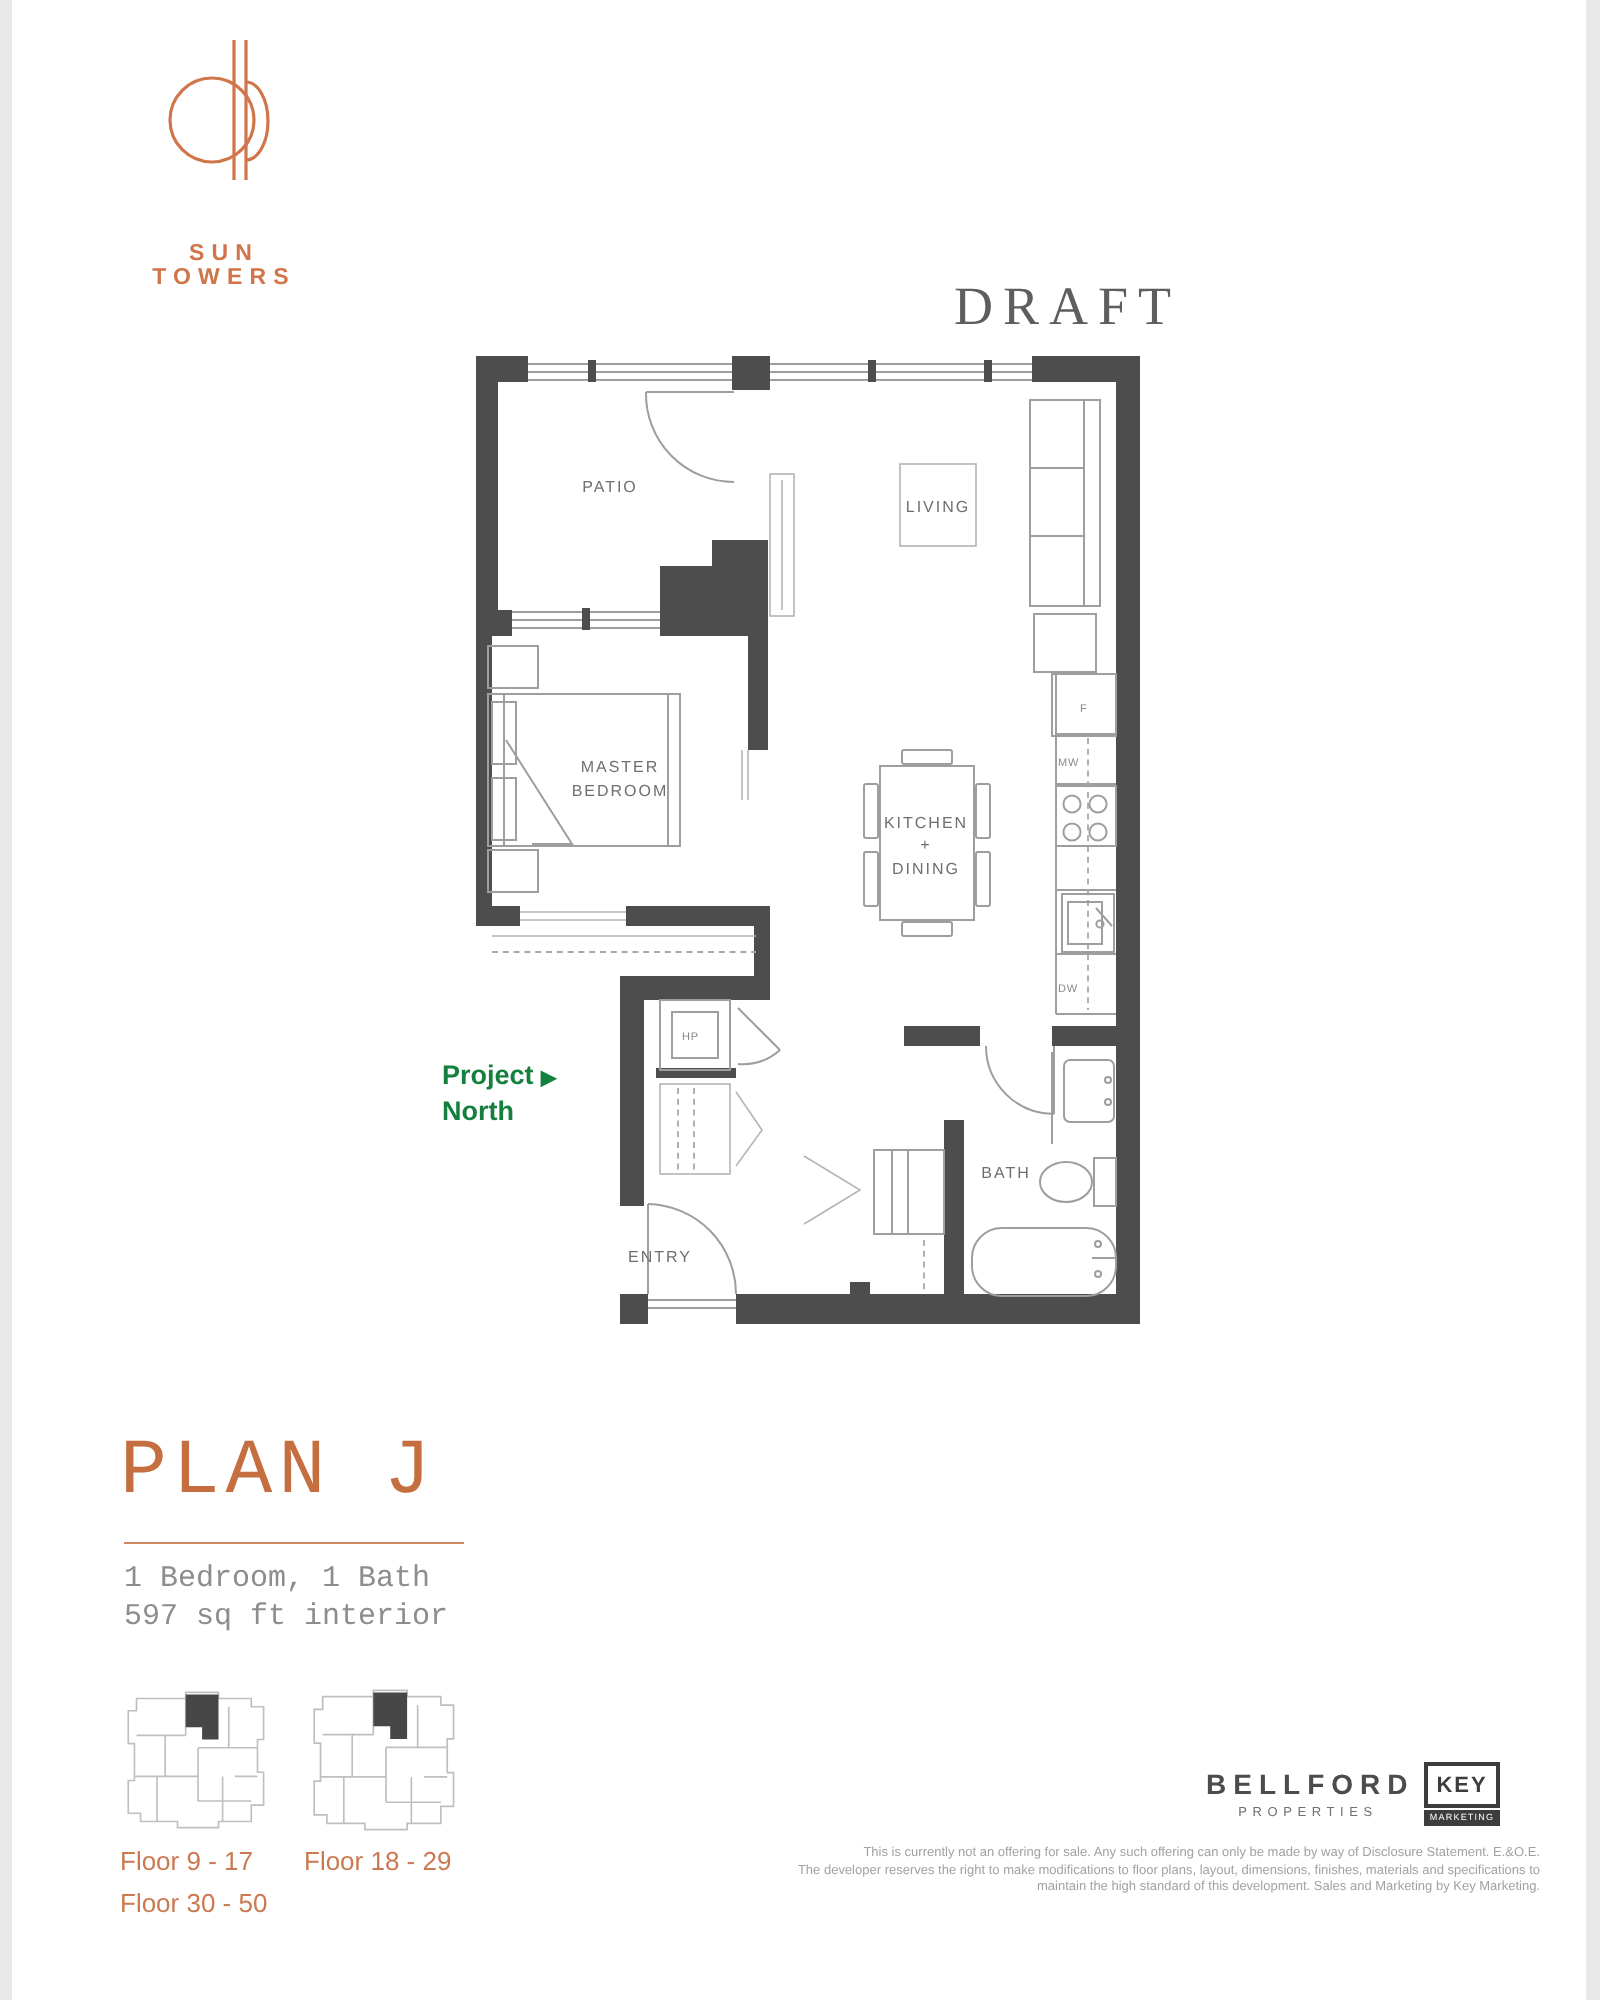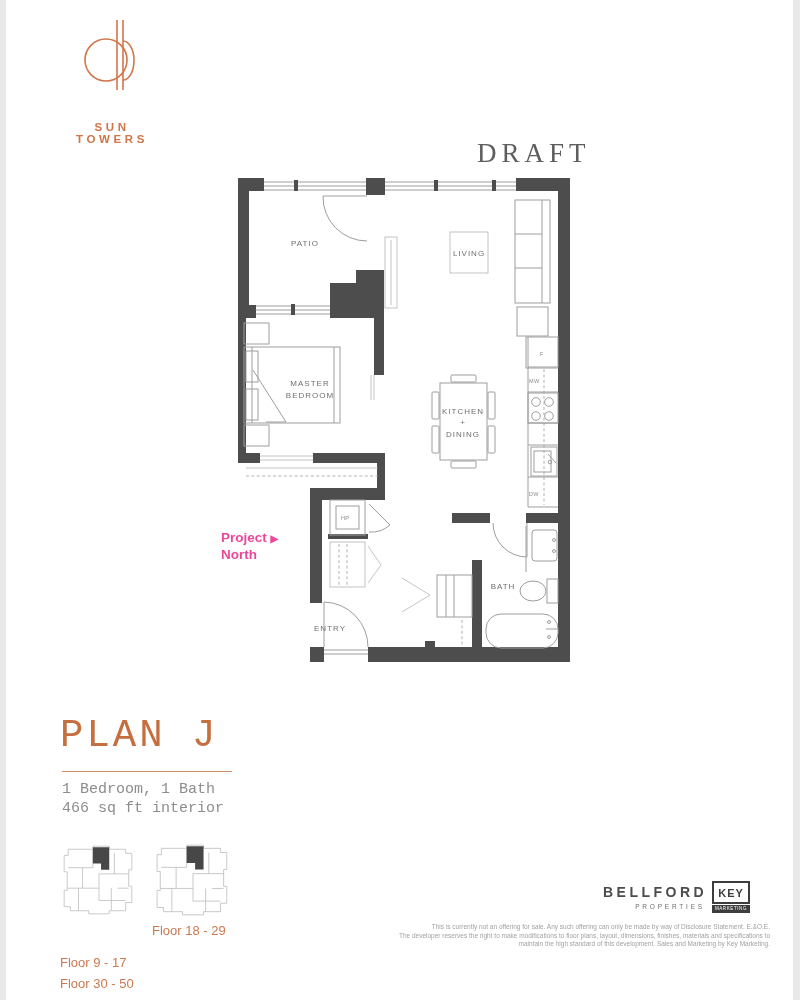--- a/index.html
+++ b/index.html
@@ -3,29 +3,29 @@
 <meta charset="utf-8">
 <style>
   html,body{margin:0;padding:0;}
   body{width:800px;height:1000px;background:#ffffff;font-family:"Liberation Sans",sans-serif;position:relative;overflow:hidden;}
   .abs{position:absolute;}
   .edge{position:absolute;top:0;height:1000px;background:#e9e9e9;}
   .edge-l{left:0;width:6px;}
   .edge-r{left:793px;width:7px;}
   .brand-name{left:56px;top:89px;width:112px;text-align:center;font-size:11.5px;font-weight:bold;letter-spacing:3.6px;color:#cf7549;margin-top:32px;}
   .draft{left:477px;top:138px;font-size:27px;font-weight:300;letter-spacing:5px;color:#5e5e5e;font-family:Liberation Serif, serif;}
-  .north{left:221px;top:530px;font-size:13.5px;font-weight:bold;color:#ec4899;line-height:16px;}
+  .north{left:221px;top:530px;font-size:13.5px;font-weight:bold;color:#15803d;line-height:16px;}
   .north .arr{font-size:10px;}
   .plan-title{left:60px;top:714px;margin:0;font-size:39px;font-weight:400;letter-spacing:3px;color:#c56f41;font-family:Liberation Mono, monospace;}
   .rule{left:62px;top:771px;width:170px;height:1px;background:#cf8a61;}
   .specs{left:62px;top:780px;font-size:15px;color:#8d8d8d;line-height:19px;font-family:Liberation Mono, monospace;}
   .floor-label{font-size:13px;color:#cb7950;line-height:21px;}
-  .fl-1{left:60px;top:920px;margin-top:32px;}
+  .fl-1{left:60px;top:920px;}
   .fl-2{left:152px;top:920px;}
-  .bellford{left:603px;top:884px;width:102px;text-align:right;}
+  .bellford{left:603px;top:884px;width:102px;text-align:center;}
   .bellford .nm{font-size:14px;letter-spacing:3.5px;font-weight:600;color:#4c4c4c;}
   .bellford .nm .tall{font-weight:900;}
   .bellford .sub{font-size:6.5px;letter-spacing:2.8px;color:#6f6f6f;margin-top:3px;}
   .keylogo{left:712px;top:881px;width:42px;}
   .key-box{width:34px;height:19px;border:2px solid #3d3d3d;display:flex;align-items:center;justify-content:center;font-size:11px;font-weight:bold;letter-spacing:1px;color:#3d3d3d;}
   .key-bar{width:38px;height:8px;background:#3d3d3d;color:#ffffff;font-size:4.5px;letter-spacing:0.6px;text-align:center;line-height:8px;margin-top:1px;}
   .disclaimer{left:385px;top:923px;width:385px;text-align:right;font-size:6.5px;line-height:8.5px;color:#a2a2a2;}
   svg{display:block;}
   svg text{font-family:"Liberation Sans",sans-serif;}
   .wall{fill:#4d4d4d;stroke:none;}
@@ -221,21 +221,21 @@
 <div class="abs north">
   <div><span>Project</span>
        <span class="arr">▶</span></div>
   <div>North</div>
 </div>
 
 <h1 class="abs plan-title">PLAN J</h1>
 <div class="abs rule"></div>
 <div class="abs specs">
   <div>1 Bedroom, 1 Bath</div>
-  <div>466 sq ft interior</div>
+  <div>597 sq ft interior</div>
 </div>
 
 <svg class="abs" style="left:58px;top:842px;" width="82" height="76" viewBox="0 0 80 72">
   <path class="kp" d="M 10 6 L 34 6 L 34 3 L 50 3 L 50 6 L 66 6 L 66 10 L 72 10 L 72 26 L 69 26 L 69 42 L 72 42 L 72 58 L 66 58 L 66 66 L 50 66 L 50 69 L 30 69 L 30 66 L 12 66 L 12 62 L 6 62 L 6 46 L 9 46 L 9 28 L 6 28 L 6 12 L 10 12 Z"></path>
   <path class="kp" d="M 10 24 L 34 24 M 34 6 L 34 24 M 24 24 L 24 44 M 9 44 L 40 44 M 40 30 L 40 56 M 40 30 L 55 30 M 55 10 L 55 30 M 52 44 L 52 66 M 55 30 L 69 30 M 58 44 L 69 44 M 20 44 L 20 66 M 40 56 L 66 56"></path>
   <polygon points="34,4 50,4 50,26 42,26 42,20 34,20" fill="#474747"></polygon>
 </svg>
 <svg class="abs" style="left:150px;top:842px;" width="86" height="76" viewBox="0 0 80 72">
   <path class="kp" d="M 10 6 L 34 6 L 34 3 L 50 3 L 50 6 L 66 6 L 66 10 L 72 10 L 72 26 L 69 26 L 69 42 L 72 42 L 72 58 L 66 58 L 66 66 L 50 66 L 50 69 L 30 69 L 30 66 L 12 66 L 12 62 L 6 62 L 6 46 L 9 46 L 9 28 L 6 28 L 6 12 L 10 12 Z"></path>
   <path class="kp" d="M 10 24 L 34 24 M 34 6 L 34 24 M 24 24 L 24 44 M 9 44 L 40 44 M 40 30 L 40 56 M 40 30 L 55 30 M 55 10 L 55 30 M 52 44 L 52 66 M 55 30 L 69 30 M 58 44 L 69 44 M 20 44 L 20 66 M 40 56 L 66 56"></path>

